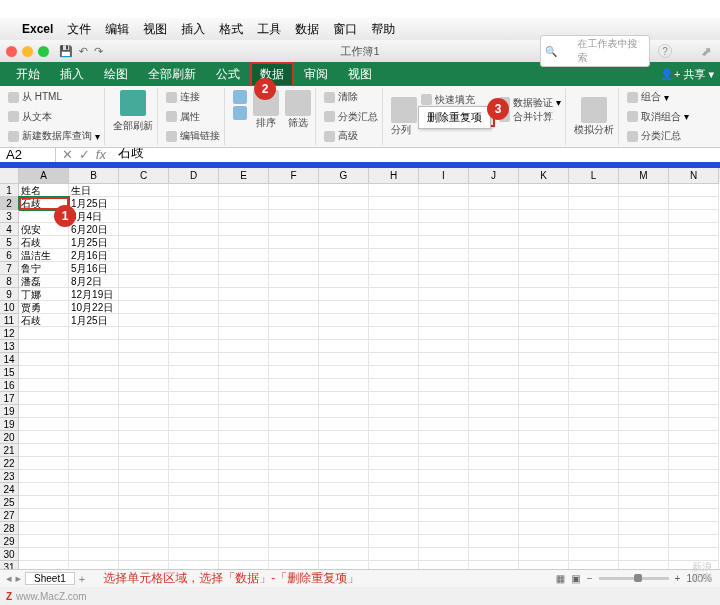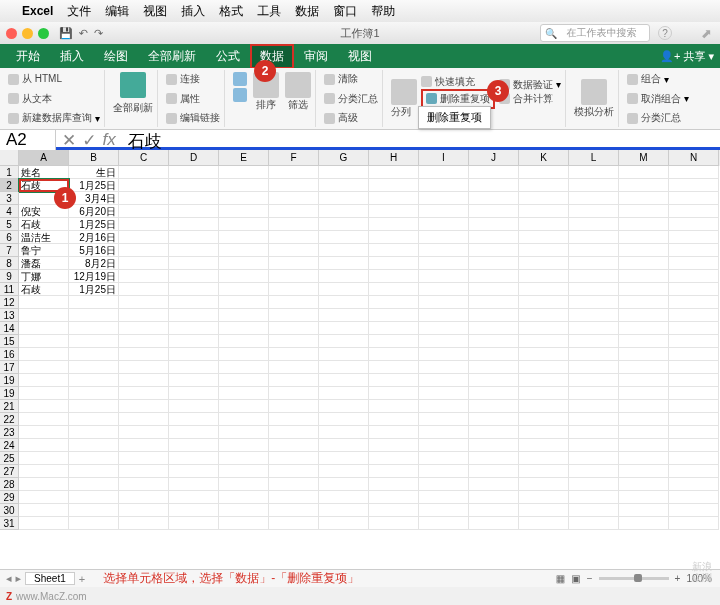--- a/index.html
+++ b/index.html
@@ -1,17 +1,17 @@
 <!DOCTYPE html>
 <html><head>
 <meta charset="utf-8">
 <style>
 * { margin: 0; padding: 0; box-sizing: border-box; font-family: -apple-system, "PingFang SC", "Microsoft YaHei", sans-serif; }
 body { width: 720px; height: 605px; background: #fff; overflow: hidden; position: relative; }
-.menubar { height: 22px; background: linear-gradient(#fafafa,#e8e8e8); display: flex; align-items: center; padding: 0 8px; font-size: 12px; gap: 14px; }
+.menubar { height: 22px; background: linear-gradient(#fafafa,#e8e8e8); display: flex; align-items: center; padding: 0 8px; font-size: 12px; gap: 14px; margin-top: 18px; }
 .menubar .apple { font-size: 13px; }
 .menubar span { cursor: default; }
 .titlebar { height: 22px; background: linear-gradient(#f7f7f7,#e2e2e2); display: flex; align-items: center; padding: 0 6px; font-size: 11px; position: relative; }
 .traffic { display: flex; gap: 5px; }
 .traffic div { width: 11px; height: 11px; border-radius: 50%; }
 .tl-close { background: #ff5f57; } .tl-min { background: #febc2e; } .tl-max { background: #28c840; }
 .titlebar .qa { display: flex; gap: 6px; margin-left: 10px; color: #666; }
 .titlebar .title { position: absolute; left: 50%; transform: translateX(-50%); color: #555; }
 .titlebar .search { position: absolute; right: 70px; display: flex; align-items: center; background: #fff; border: 1px solid #ccc; border-radius: 3px; padding: 1px 4px; font-size: 10px; color: #999; width: 110px; }
 .titlebar .help { position: absolute; right: 48px; width: 14px; height: 14px; border: 1px solid #ccc; border-radius: 50%; font-size: 10px; text-align: center; line-height: 13px; color: #888; }
@@ -24,35 +24,35 @@
 .ribbon { height: 62px; background: #f6f6f6; border-bottom: 1px solid #ccc; display: flex; align-items: stretch; font-size: 10px; padding: 2px 4px; gap: 4px; position: relative; }
 .rgroup { display: flex; flex-direction: column; justify-content: space-between; border-right: 1px solid #ddd; padding: 2px 4px; }
 .rgroup .row { display: flex; align-items: center; gap: 3px; white-space: nowrap; }
 .ricon { width: 14px; height: 14px; display: inline-block; background: #ccc; border-radius: 2px; }
 .ricon.sm { width: 11px; height: 11px; }
 .ricon.big { width: 26px; height: 26px; }
 .rlbl { color: #444; }
 .btn-remove-dup { border: 2px solid #d43025; padding: 1px 3px; display: flex; align-items: center; gap: 3px; position: relative; }
 .badge { position: absolute; width: 22px; height: 22px; border-radius: 50%; background: #d43025; color: #fff; font-weight: bold; font-size: 12px; display: flex; align-items: center; justify-content: center; z-index: 20; }
 .tooltip { position: absolute; top: 106px; left: 418px; background: #fff; border: 1px solid #bbb; padding: 3px 8px; font-size: 11px; box-shadow: 1px 1px 3px rgba(0,0,0,0.2); z-index: 15; }
-.formula-bar { height: 20px; border-bottom: 3px solid #1d4ed8; display: flex; align-items: flex-start; font-size: 17px; }
+.formula-bar { height: 20px; border-bottom: 6px solid #1d4ed8; display: flex; align-items: flex-end; font-size: 13px; }
 .namebox { width: 56px; border-right: 1px solid #ccc; padding: 0 6px; background:#fff; }
 .fb-btns { display: flex; gap: 6px; padding: 0 6px; color: #888; }
 .fb-input { flex: 1; padding: 0 6px; }
 .grid-area { position: relative; height: 412px; overflow: hidden; }
 .colheads { height: 16px; display: flex; background: #eee; font-size: 10px; }
 .rowhead { width: 19px; text-align: center; background: #eee; border-right: 1px solid #ccc; border-bottom: 1px solid #ccc; }
 .colhead { width: 50px; text-align: center; border-right: 1px solid #ccc; border-bottom: 1px solid #ccc; line-height: 16px; }
 .colhead.sel { background: #d0d0d0; }
 .rows { height: 396px; overflow: hidden; }
 .grow { height: 13px; display: flex; font-size: 10px; }
 .grow .rh { width: 19px; text-align: center; background: #eee; border-right: 1px solid #ccc; border-bottom: 1px solid #ccc; line-height: 13px; }
 .grow .rh.sel { background: #d0d0d0; }
 .gcell { width: 50px; border-right: 1px solid #e4e4e4; border-bottom: 1px solid #e4e4e4; line-height: 13px; padding: 0 2px; overflow: hidden; white-space: nowrap; }
-.gcell.rt { text-align: right; }
+.gcell.rt { }
 .gcell.selected { outline: 2px solid #1a7f4a; outline-offset: -1px; }
 .cell-highlight { position: absolute; border: 2px solid #d43025; z-index: 10; pointer-events: none; }
 .statusbar { position: absolute; bottom: 18px; left: 0; right: 0; height: 18px; background: #f6f6f6; border-top: 1px solid #ccc; display: flex; align-items: center; font-size: 11px; }
 .sheet-tabs { display: flex; align-items: center; gap: 4px; padding: 0 6px; }
 .sheet-tab { background: #fff; border: 1px solid #ccc; padding: 0 8px; font-size: 10px; }
 .sheet-add { color: #888; }
 .annotation { color: #d43025; font-weight: 500; margin-left: 12px; font-size: 12px; text-shadow: 0 0 2px #fff; }
 .zoom { margin-left: auto; display: flex; align-items: center; gap: 6px; padding: 0 8px; font-size: 10px; color: #666; }
 .zoom .slider { width: 70px; height: 3px; background: #ccc; position: relative; }
 .zoom .slider::after { content: ''; position: absolute; left: 50%; top: -3px; width: 8px; height: 8px; background: #888; border-radius: 2px; }
@@ -83,21 +83,21 @@
     <div class="tl-max"></div>
   </div>
   <div class="qa">
     <span>💾</span>
     <span>↶</span>
     <span>↷</span>
   </div>
   <div class="title">工作簿1</div>
   <div class="search">
     <span>🔍</span>
-    <span style="margin-left:9px">在工作表中搜索</span>
+    <span style="margin-left:20px">在工作表中搜索</span>
   </div>
   <div class="help">?</div>
   <div class="winbtn">⬈</div>
 </div>
 
 <div class="tabbar">
   <div class="tab">开始</div>
   <div class="tab">插入</div>
   <div class="tab">绘图</div>
   <div class="tab">全部刷新</div>
@@ -391,20 +391,37 @@
         <div class="gcell"></div>
         <div class="gcell"></div>
         <div class="gcell"></div>
         <div class="gcell"></div>
         <div class="gcell"></div>
         <div class="gcell"></div>
         <div class="gcell"></div>
         <div class="gcell"></div>
       </div>
       <div class="grow">
+        <div class="rh">10</div>
+        <div class="gcell">贾勇</div>
+        <div class="gcell rt">10月22日</div>
+        <div class="gcell"></div>
+        <div class="gcell"></div>
+        <div class="gcell"></div>
+        <div class="gcell"></div>
+        <div class="gcell"></div>
+        <div class="gcell"></div>
+        <div class="gcell"></div>
+        <div class="gcell"></div>
+        <div class="gcell"></div>
+        <div class="gcell"></div>
+        <div class="gcell"></div>
+        <div class="gcell"></div>
+      </div>
+      <div class="grow">
         <div class="rh">11</div>
         <div class="gcell">石歧</div>
         <div class="gcell rt">1月25日</div>
         <div class="gcell"></div>
         <div class="gcell"></div>
         <div class="gcell"></div>
         <div class="gcell"></div>
         <div class="gcell"></div>
         <div class="gcell"></div>
         <div class="gcell"></div>
@@ -528,20 +545,37 @@
         <div class="gcell"></div>
         <div class="gcell"></div>
         <div class="gcell"></div>
         <div class="gcell"></div>
         <div class="gcell"></div>
         <div class="gcell"></div>
         <div class="gcell"></div>
       </div>
       <div class="grow">
         <div class="rh">19</div>
+        <div class="gcell"></div>
+        <div class="gcell rt"></div>
+        <div class="gcell"></div>
+        <div class="gcell"></div>
+        <div class="gcell"></div>
+        <div class="gcell"></div>
+        <div class="gcell"></div>
+        <div class="gcell"></div>
+        <div class="gcell"></div>
+        <div class="gcell"></div>
+        <div class="gcell"></div>
+        <div class="gcell"></div>
+        <div class="gcell"></div>
+        <div class="gcell"></div>
+      </div>
+      <div class="grow">
+        <div class="rh">20</div>
         <div class="gcell"></div>
         <div class="gcell rt"></div>
         <div class="gcell"></div>
         <div class="gcell"></div>
         <div class="gcell"></div>
         <div class="gcell"></div>
         <div class="gcell"></div>
         <div class="gcell"></div>
         <div class="gcell"></div>
         <div class="gcell"></div>

